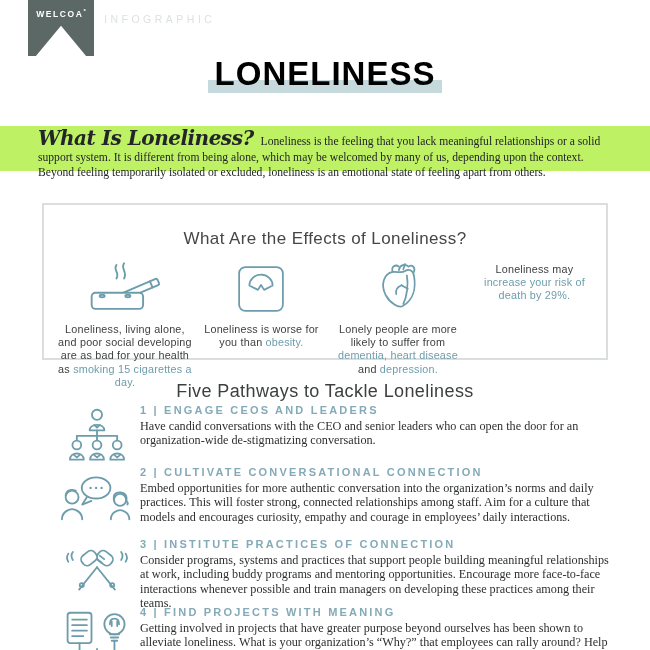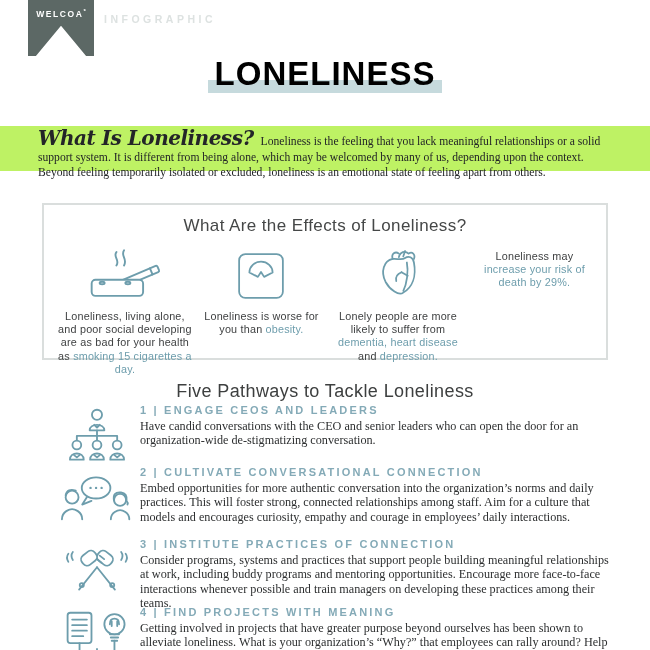--- a/index.html
+++ b/index.html
@@ -10,41 +10,41 @@
   }
 
   
   .banner {
     position:absolute; left:28px; top:0; width:66px; height:56px; background:#5c6865;
     clip-path:polygon(0 0,100% 0,100% 100%,88% 100%,50% 46%,12% 100%,0 100%);
     text-align:center;
   }
   .brand { display:block; margin-top:8px; color:#ffffff; font-size:8.5px; font-weight:bold; letter-spacing:1.6px; }
   .brand .mark { font-size:6px; vertical-align:4px; letter-spacing:0; }
-  .kicker { position:absolute; left:104px; top:13px; font-size:10.5px; font-weight:bold; letter-spacing:3.5px; color:#dde2e1; }
+  .kicker { position:absolute; left:104px; top:13px; font-size:10.5px; font-weight:normal; letter-spacing:3.5px; color:#dde2e1; }
 
   .title-wrap { position:absolute; top:56px; left:0; right:0; text-align:center; }
   .title-hl { position:absolute; top:24px; left:50%; transform:translateX(-50%); width:234px; height:13px; background:#c6dadd; }
   .title { position:relative; display:inline-block; font-size:33px; font-weight:bold; letter-spacing:1px; color:#000000; line-height:1.1; }
 
   
   .intro {
     position:absolute; top:126px; left:0; right:0; height:45px; background:#bef264;
     padding:5px 38px 0 38px; font-family:"Liberation Serif", serif;
     font-size:11.6px; line-height:15.6px; color:#222426;
   }
   .script {
     font-family:"DejaVu Serif", serif; font-style:italic; font-weight:bold;
     font-size:20px; letter-spacing:-0.5px; color:#232528; margin-right:7px;
   }
 
   
   .effects {
     position:absolute; left:42px; top:203px; width:566px; height:157px;
-    background:#ffffff; border:2px solid #dadedd; padding-top:11px;
+    background:#ffffff; border:2px solid #dadedd; padding-top:24px;
   }
   .effects-title { text-align:center; font-size:17px; letter-spacing:0.4px; color:#454747; }
   .effects-cols { display:flex; margin-top:5px; padding:0 8px; align-items:flex-start; }
   .ecol { flex:1; padding:0 5px; text-align:center; }
   .ecol.wide { flex:1.16; }
   .eicon { height:60px; display:flex; align-items:flex-end; justify-content:center; }
   .cap { margin-top:9px; font-size:10.8px; line-height:13.2px; letter-spacing:0.2px; color:#3f4142; }
   .accent { color:#6d9dac; }
 
   

